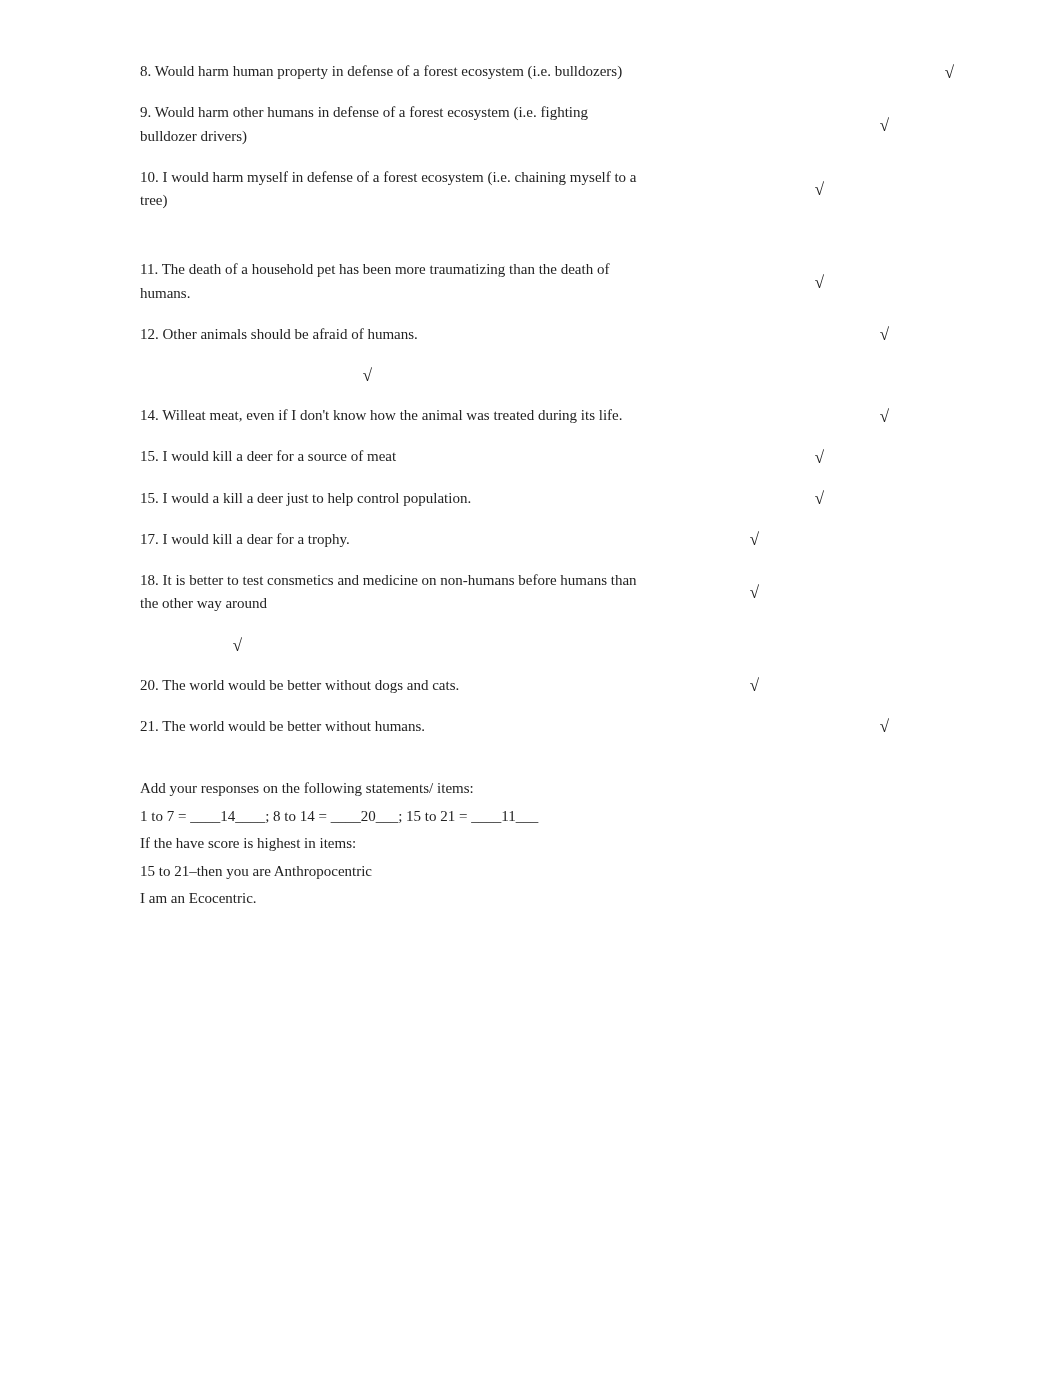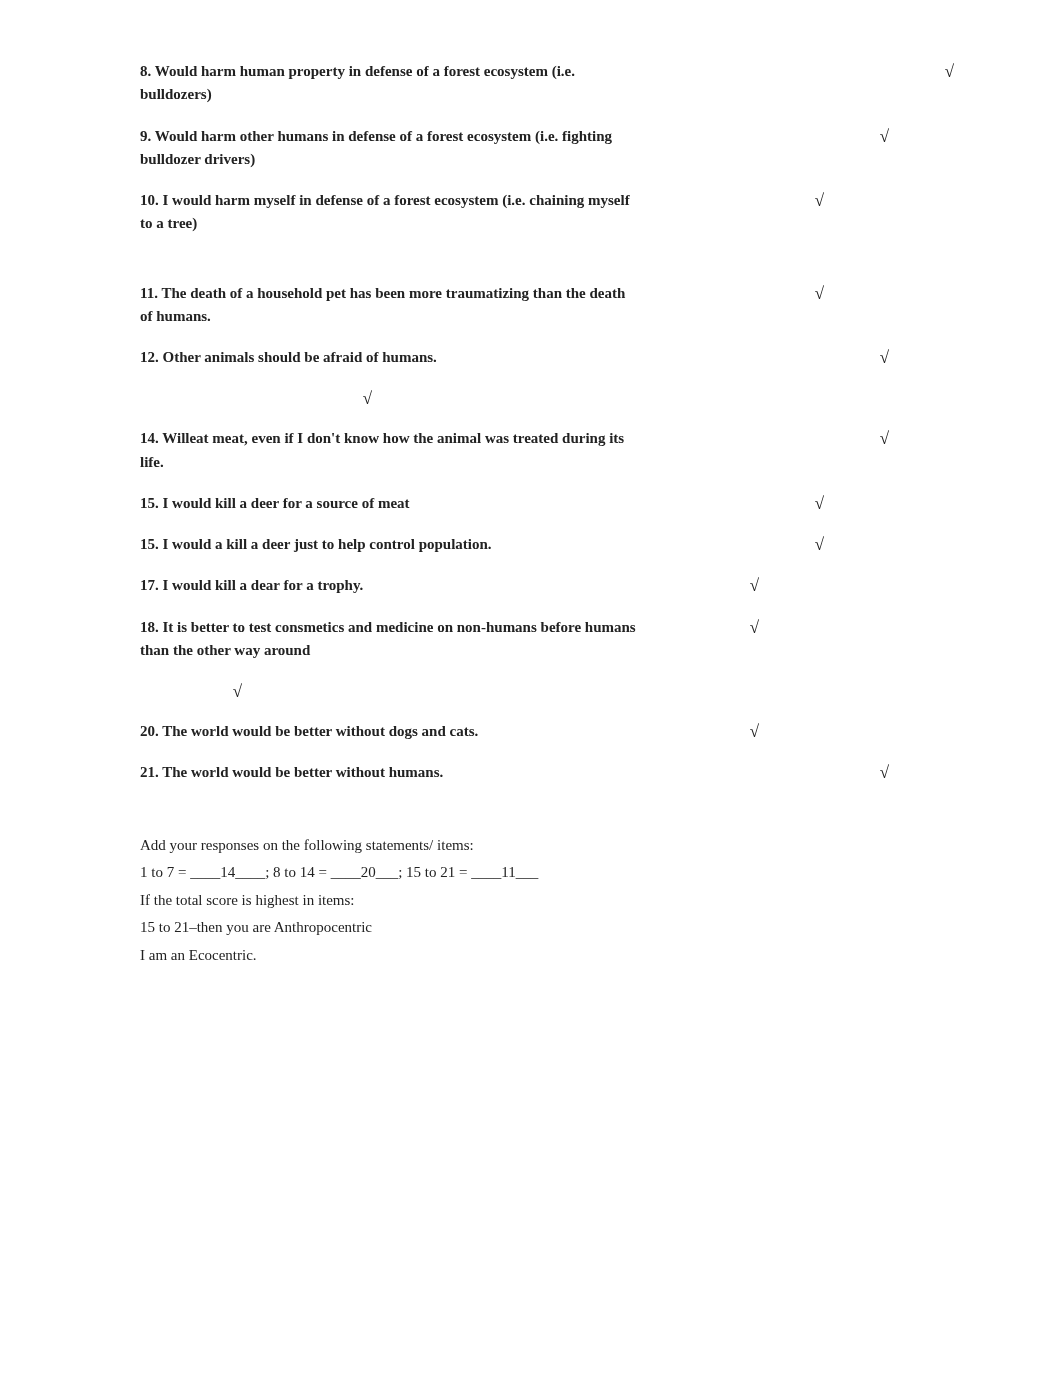--- a/index.html
+++ b/index.html
@@ -13,24 +13,23 @@
       font-family: 'Times New Roman', Times, serif;
       font-size: 15px;
       color: #222222;
       width: 1062px;
       min-height: 1376px;
       padding: 60px 80px 60px 140px;
     }
 
     .question-block {
       display: flex;
-      align-items: flex-start;
+      align-items: center;
       margin-bottom: 18px;
       position: relative;
-      font-weight: bold;
     }
 
     .question-text {
       flex: 1;
       line-height: 1.55;
       padding-right: 20px;
     }
 
     .checkmarks {
       display: flex;
@@ -45,21 +44,21 @@
       width: 65px;
       text-align: center;
       font-size: 17px;
     }
 
     .spacer {
       height: 28px;
     }
 
     .summary-section {
-      margin-top: 48px;
+      margin-top: 38px;
       line-height: 1.7;
       font-size: 15px;
     }
 
     .summary-section p {
       margin-bottom: 2px;
     }
   </style>
 </head>
 <body>
@@ -203,17 +202,17 @@
           <div class="checkmark-cell"></div>
           <div class="checkmark-cell">√</div>
           <div class="checkmark-cell"></div>
         </div>
       </div>
     </div>
 
   <div class="summary-section" id="summary-container">
       <p>Add your responses on the following statements/ items:</p>
       <p>1 to 7 = ____14____; 8 to 14 = ____20___; 15 to 21 = ____11___</p>
-      <p>If the total score is highest in items:</p>
+      <p>If the have score is highest in items:</p>
       <p>15 to 21–then you are Anthropocentric</p>
       <p>I am an Ecocentric.</p>
     </div>
 </div>
 
 </body></html>

